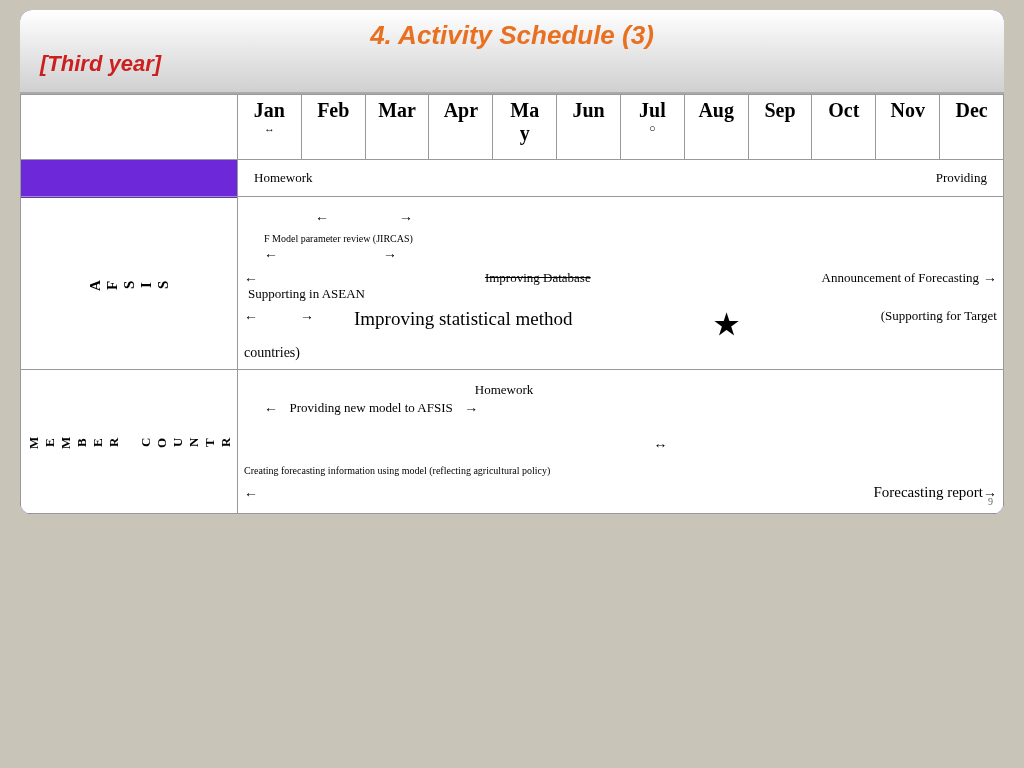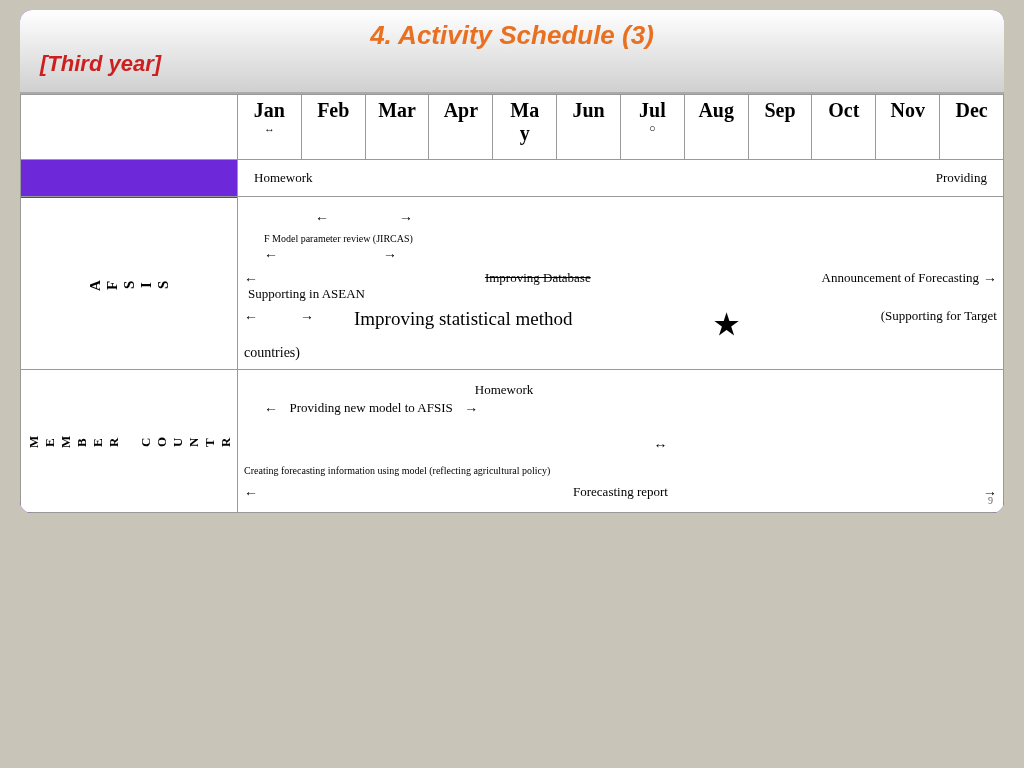--- a/index.html
+++ b/index.html
@@ -219,21 +219,21 @@
               <span style="font-size: 14px;">↔</span>
             </div>
 
             <div style="margin: 4px 0;">
               <span style="font-size: 10px;">Creating forecasting information using model (reflecting agricultural policy)</span>
             </div>
 
             <div style="margin: 6px 0 4px 0; position: relative;">
               <div style="font-size: 14px; display: flex; align-items: center;">
                 <span>←</span>
-                <span style="flex: 1; text-align: center; font-size: 13px;">Forecasting report</span>
+                <span style="flex: 1; text-align: right; font-size: 15px;">Forecasting report</span>
                 <span>→</span>
               </div>
             </div>
 
             <div style="position: absolute; right: 10px; bottom: 6px; font-size: 10px; color: #666;">9</div>
 
           </td>
         </tr>
 
       </tbody>

